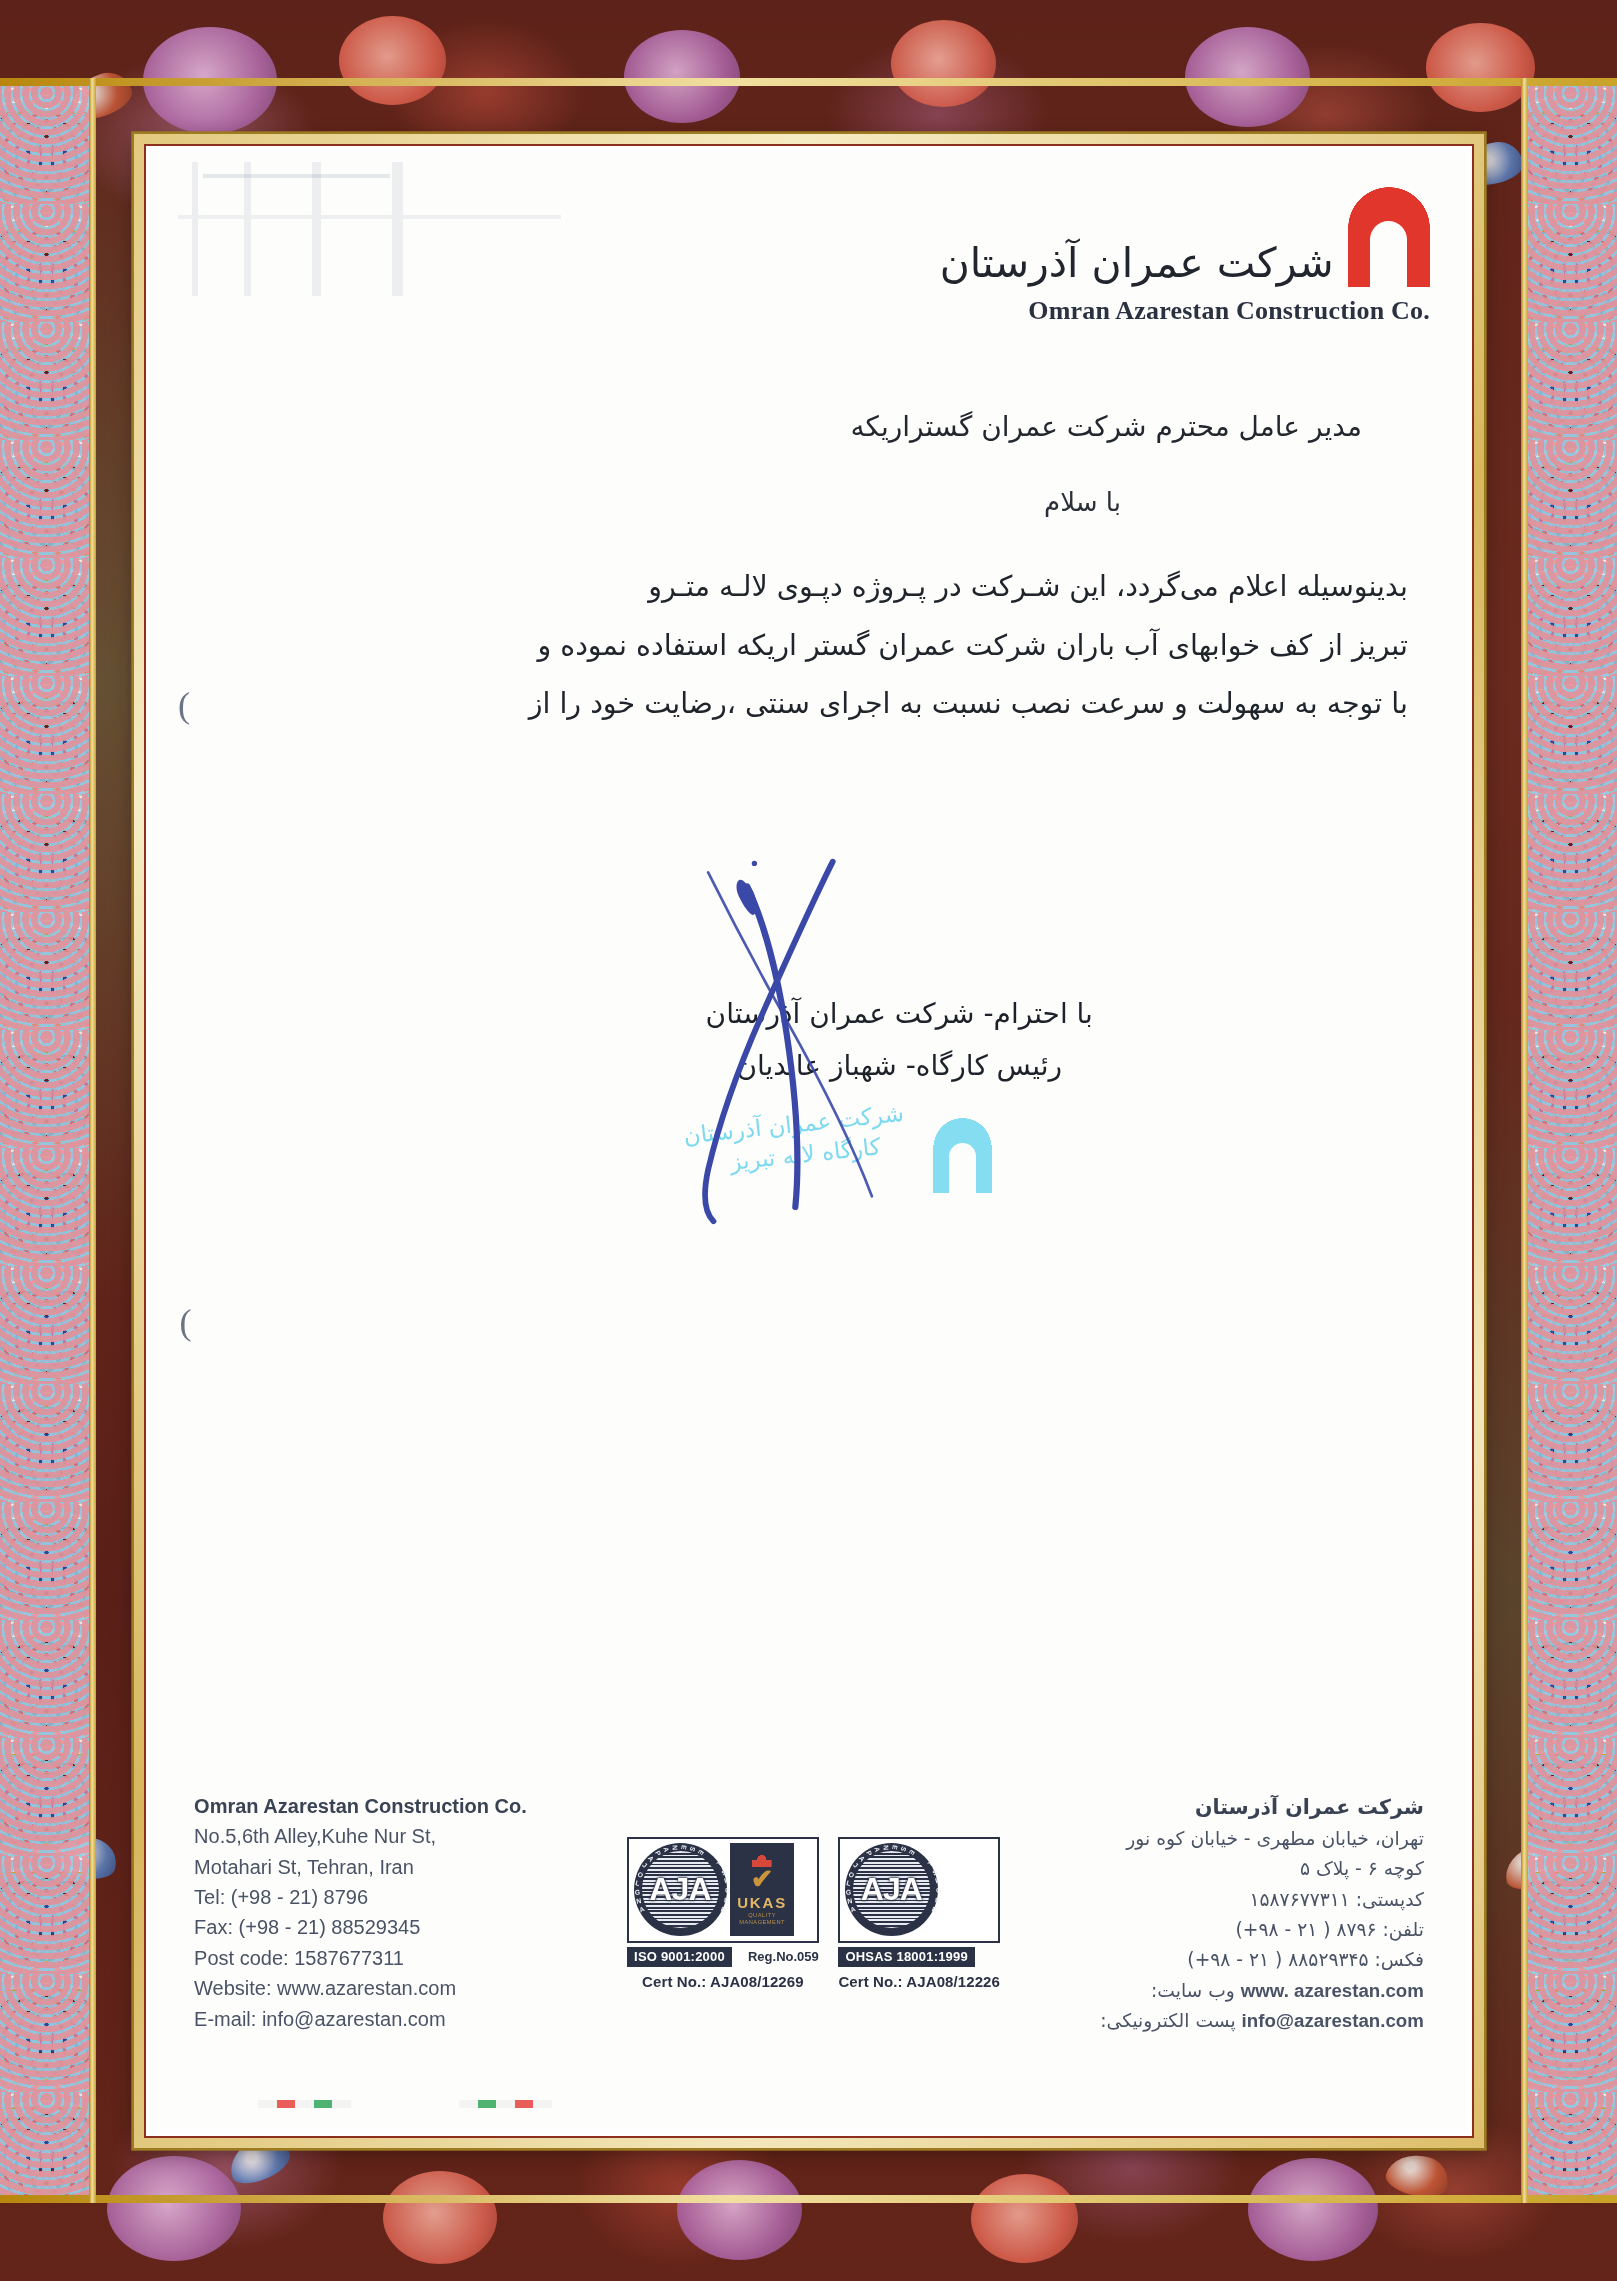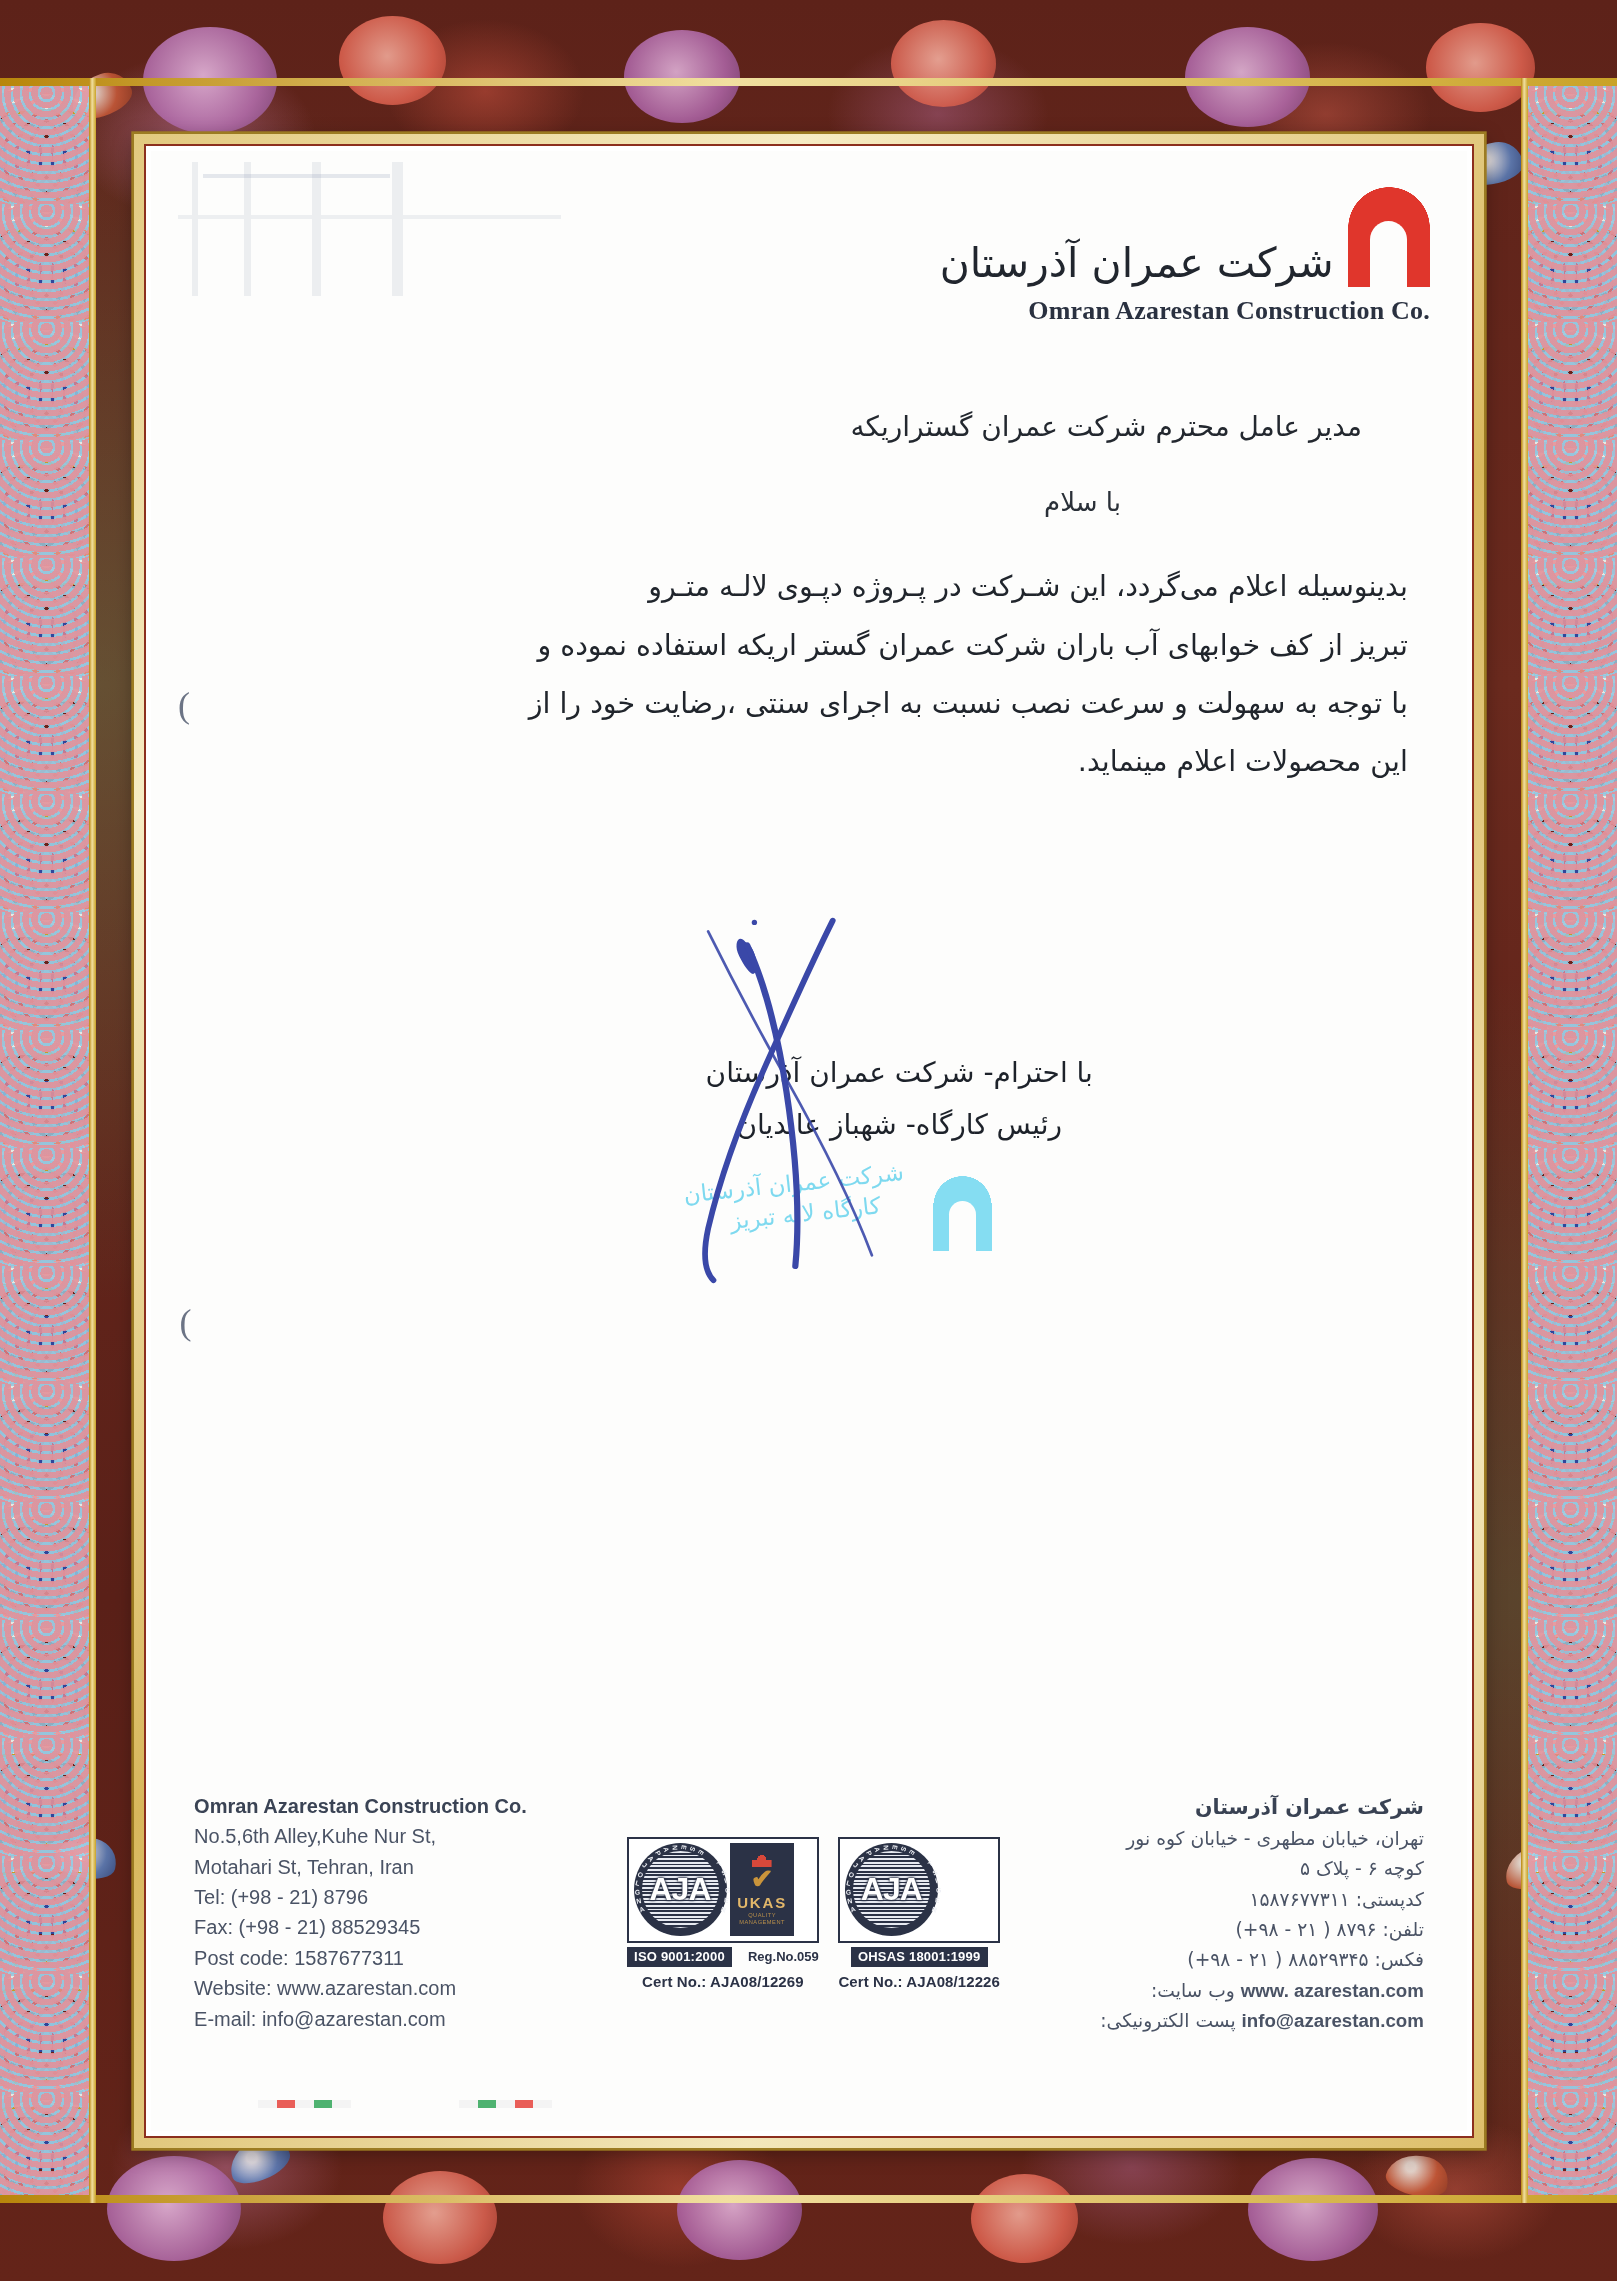--- a/index.html
+++ b/index.html
@@ -470,21 +470,20 @@
     line-height: 23px;
     font-weight: bold;
   }
   .ukas-name { font-size: 15px; letter-spacing: 1.8px; font-weight: bold; color: #e2b濃; color:#e2b76a; }
   .ukas-sub  { font-size: 5.7px; letter-spacing: 0.5px; color: #b88f4a; }
   .cert-bar {
     margin-top: 3.6px;
     display: flex;
     align-items: center;
     gap: 16px;
-    justify-content: center;
   }
   .cert-iso {
     background: #2b3246;
     color: #fff;
     font-weight: bold;
     font-size: 13px;
     padding: 2.7px 7.1px;
     letter-spacing: 0.2px;
   }
   .cert-reg {
@@ -571,21 +570,20 @@
 
     <div class="body-area">
 
       <div class="salutation">مدیر عامل محترم شرکت عمران گستراریکه</div>
       <div class="greeting">با سلام</div>
 
       <div class="letter-body">
         <div>بدینوسیله اعلام می‌گردد، این شـرکت در پـروژه دپـوی لالـه متـرو</div>
         <div>تبریز از کف خوابهای آب باران شرکت عمران گستر اریکه استفاده نموده و</div>
         <div>با توجه به سهولت و سرعت نصب نسبت به اجرای سنتی ،رضایت خود را از</div>
-        <div>این محصولات اعلام مینماید.</div>
       </div>
 
       <div class="margin-paren" style="left:27px;top:310px;">)</div>
       <div class="margin-paren" style="left:28.5px;top:927px;">)</div>
 
       <div class="sign-area">
 
         <div class="sign-text">
           <div>با احترام- شرکت عمران آذرستان</div>
           <div>رئیس کارگاه- شهباز عابدیان</div>

